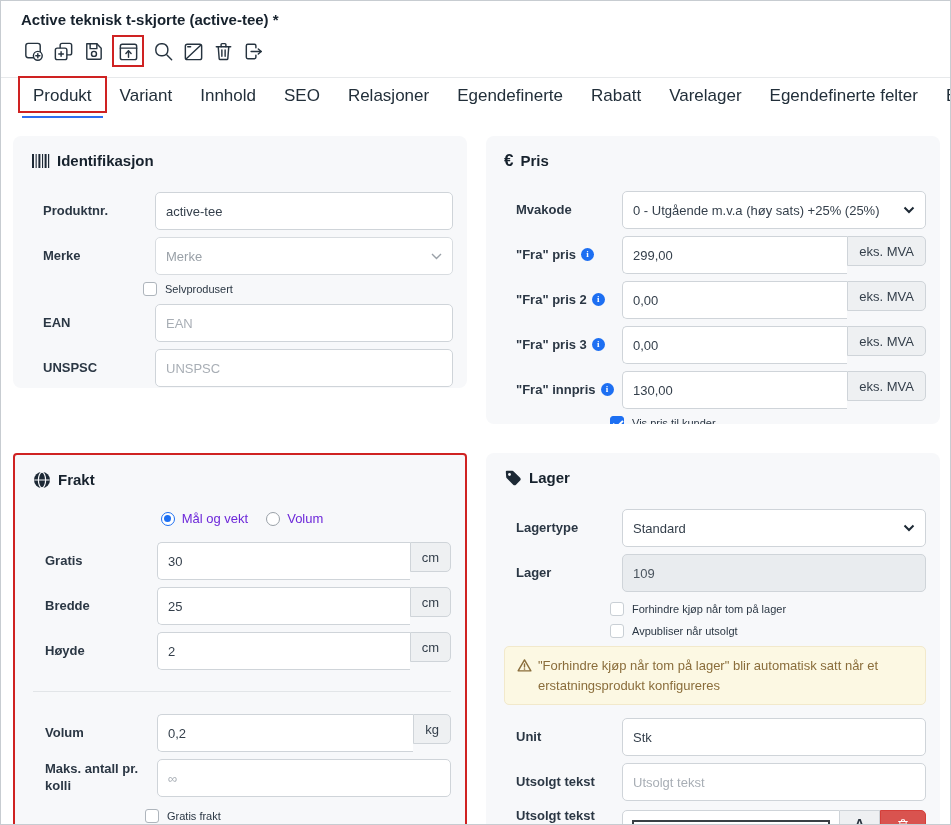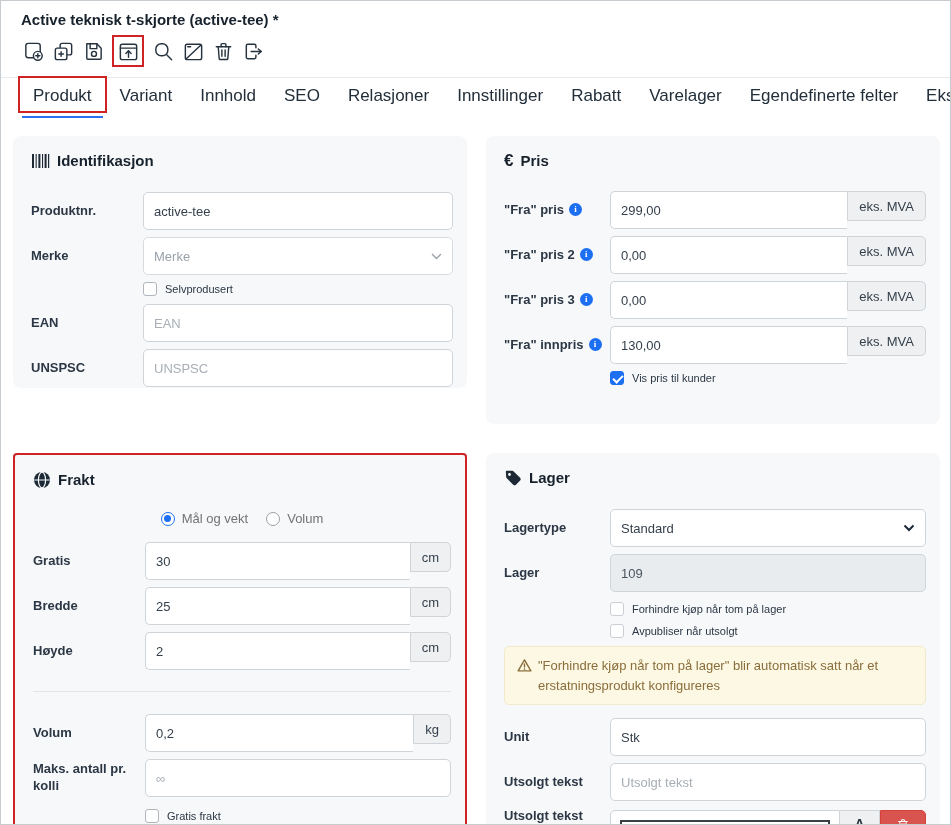--- a/index.html
+++ b/index.html
@@ -48,21 +48,21 @@
   }
   .panel.annotated { border: 2px solid #cf2222; border-radius: 4px; }
   .panel-ident { height: 252px; }
   .panel-price { height: 288px; }
   .panel-frakt { height: 380px; margin-top: 65px; }
   .panel-lager { height: 381px; margin-top: 29px; }
   .panel-title { display: flex; align-items: flex-start; gap: 7px; font-size: 15px; font-weight: 700; color: #17222d; margin-bottom: 22px; }
   .panel-title .euro { font-size: 17px; font-weight: 700; line-height: 1; }
 
   .row { display: flex; align-items: center; margin-bottom: 7px; min-height: 30px; }
-  .row-label { flex: 0 0 112px; font-size: 13px; font-weight: 600; color: #2b3744; line-height: 1.3; padding-right: 8px; display: flex; align-items: center; flex-wrap: wrap; }
+  .row-label { flex: 0 0 112px; font-size: 13px; font-weight: 600; color: #2b3744; line-height: 1.3; padding-right: 8px; display: flex; align-items: center; flex-wrap: wrap; margin-left: 12px; }
   .col-right .row-label { flex-basis: 106px; }
   .row-control { flex: 1; display: flex; min-width: 0; }
 
   input.text, .select-box, .disabled-box {
     width: 100%; height: 38px; border: 1px solid #cfd4d9; border-radius: 5px;
     background: #ffffff; font-family: "Liberation Sans", sans-serif;
     font-size: 13px; color: #343f4b; padding: 0 10px; outline: none;
   }
   input.text::placeholder { color: #a8aeb5; opacity: 1; }
   .disabled-box { background: #e9ecef; display: flex; align-items: center; color: #4b555f; }
@@ -87,21 +87,21 @@
   .checkbox.muted { border-color: #c9cfd5; }
   .checkbox.checked { background: #1d6ff2; border-color: #1d6ff2; }
   .checkbox.checked::after {
     content: ""; position: absolute; left: 4px; top: 1px; width: 4px; height: 8px;
     border: solid #fff; border-width: 0 2px 2px 0; transform: rotate(45deg);
   }
   .radio { width: 14px; height: 14px; border: 1px solid #9aa1a8; border-radius: 50%; background: #fff; position: relative; cursor: pointer; flex: 0 0 14px; }
   .radio.selected { border-color: #1d6ff2; }
   .radio.selected::after { content: ""; position: absolute; inset: 2.5px; border-radius: 50%; background: #1d6ff2; }
   .radio-row { display: flex; justify-content: center; align-items: center; gap: 18px; margin: 2px 0 16px 0; }
-  .radio-item { display: flex; align-items: center; gap: 7px; font-size: 13px; color: #737373; justify-content: flex-end; }
+  .radio-item { display: flex; align-items: center; gap: 7px; font-size: 13px; color: #6d28d9; justify-content: flex-end; }
 
   .info-icon {
     width: 13px; height: 13px; border-radius: 50%; background: #1d6ff2; color: #fff;
     font-size: 9px; font-weight: 700; display: inline-flex; align-items: center;
     justify-content: center; margin-left: 5px; font-family: "Liberation Serif", serif;
   }
 
   .frakt-hr { border: none; border-top: 1px solid #e2e5e8; margin: 21px 0 22px 0; }
 
   .warning {
@@ -201,21 +201,21 @@
   </div>
 </div>
 <hr class="header-divider">
 
 <div class="tabbar">
   <div class="tab active annotated">Produkt</div>
   <div class="tab">Variant</div>
   <div class="tab">Innhold</div>
   <div class="tab">SEO</div>
   <div class="tab">Relasjoner</div>
-  <div class="tab">Innstillinger</div>
+  <div class="tab">Egendefinerte</div>
   <div class="tab">Rabatt</div>
   <div class="tab">Varelager</div>
   <div class="tab">Egendefinerte felter</div>
   <div class="tab">Eksterne produktkataloger</div>
   <div class="tab">Om produktet</div>
 </div>
 
 <div class="content">
 
   <div class="col col-left">
@@ -335,20 +335,31 @@
       </div>
     </div>
   </div>
 
   <div class="col col-right">
 
     <div class="panel panel-price">
       <div class="panel-title">
         <span class="euro">€</span>
         <span>Pris</span>
+      </div>
+      <div class="row">
+        <div class="row-label">Mvakode</div>
+        <div class="row-control">
+          <div class="select-box">
+            <span class="sel-text">0 - Utgående m.v.a (høy sats) +25% (25%)</span>
+            <svg width="12" height="8" viewBox="0 0 12 8">
+              <polyline points="1.5,1.5 6,6 10.5,1.5" fill="none" stroke="#1d2935" stroke-width="2"></polyline>
+            </svg>
+          </div>
+        </div>
       </div>
       <div class="row">
         <div class="row-label">
           <span>"Fra" pris</span>
           <span class="info-icon">i</span>
         </div>
         <div class="row-control">
           <div class="input-group">
             <input class="text" type="text" value="299,00" style="">
             <span class="addon">eks. MVA</span>

